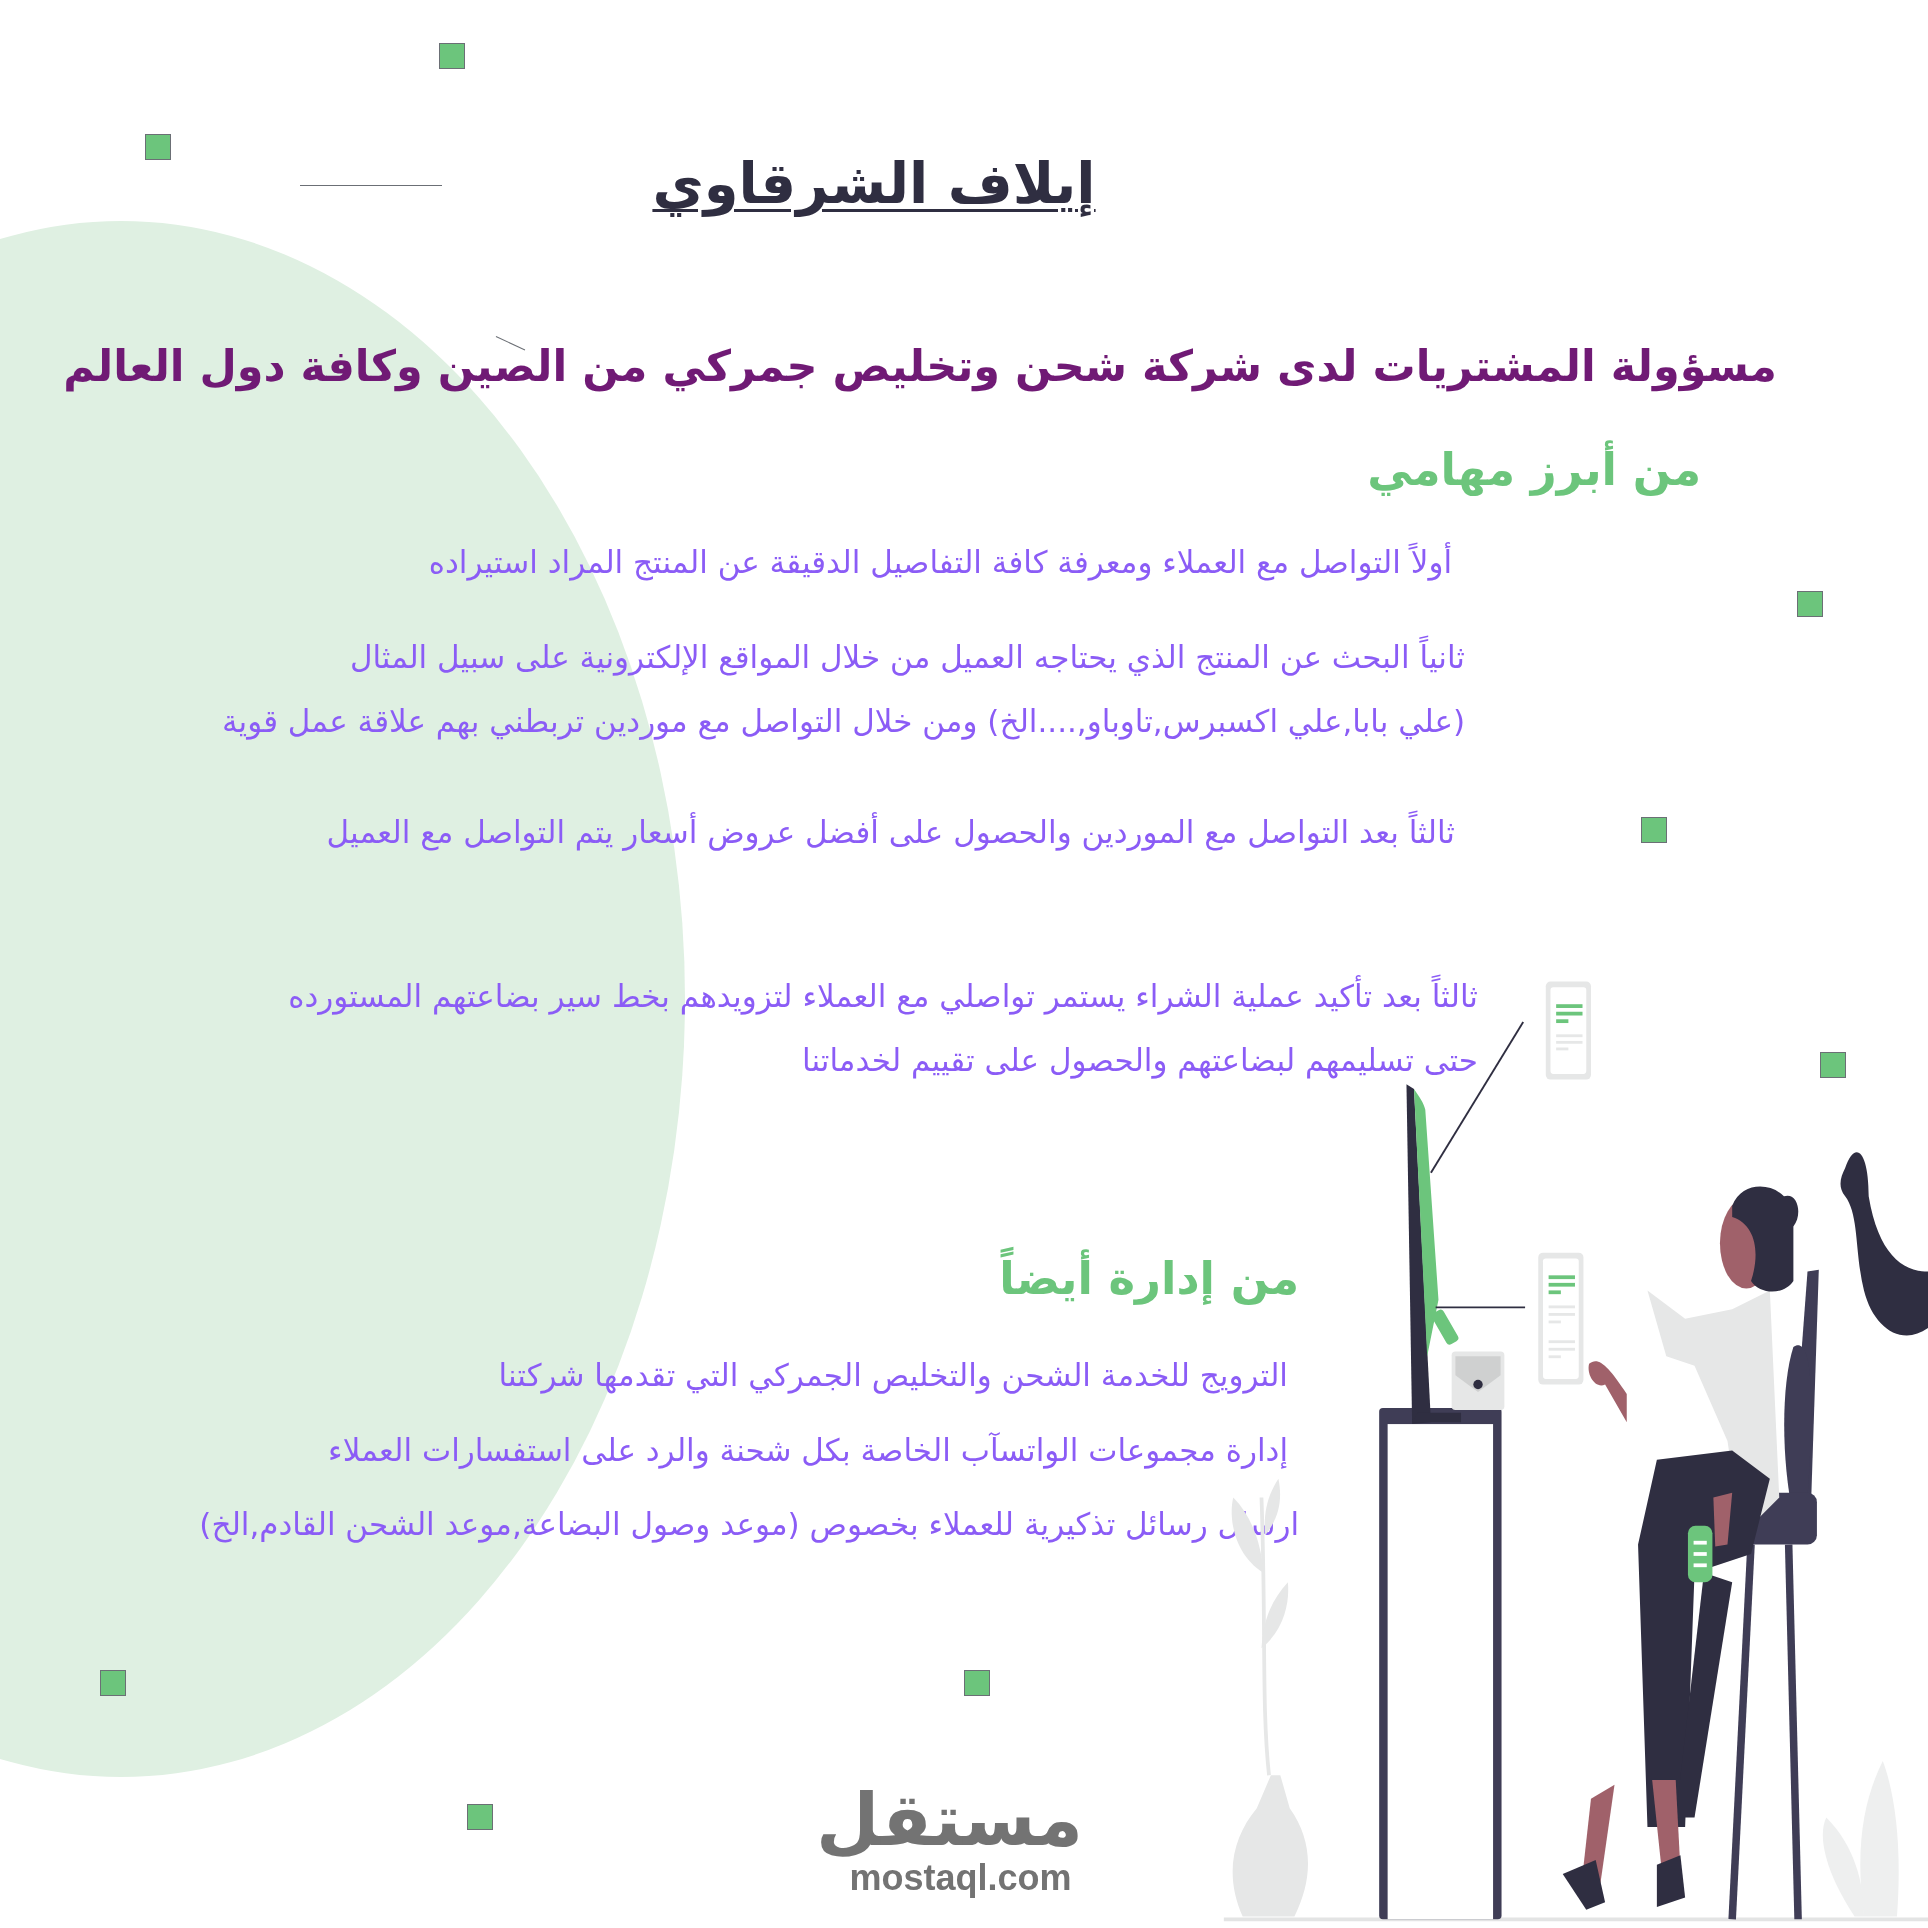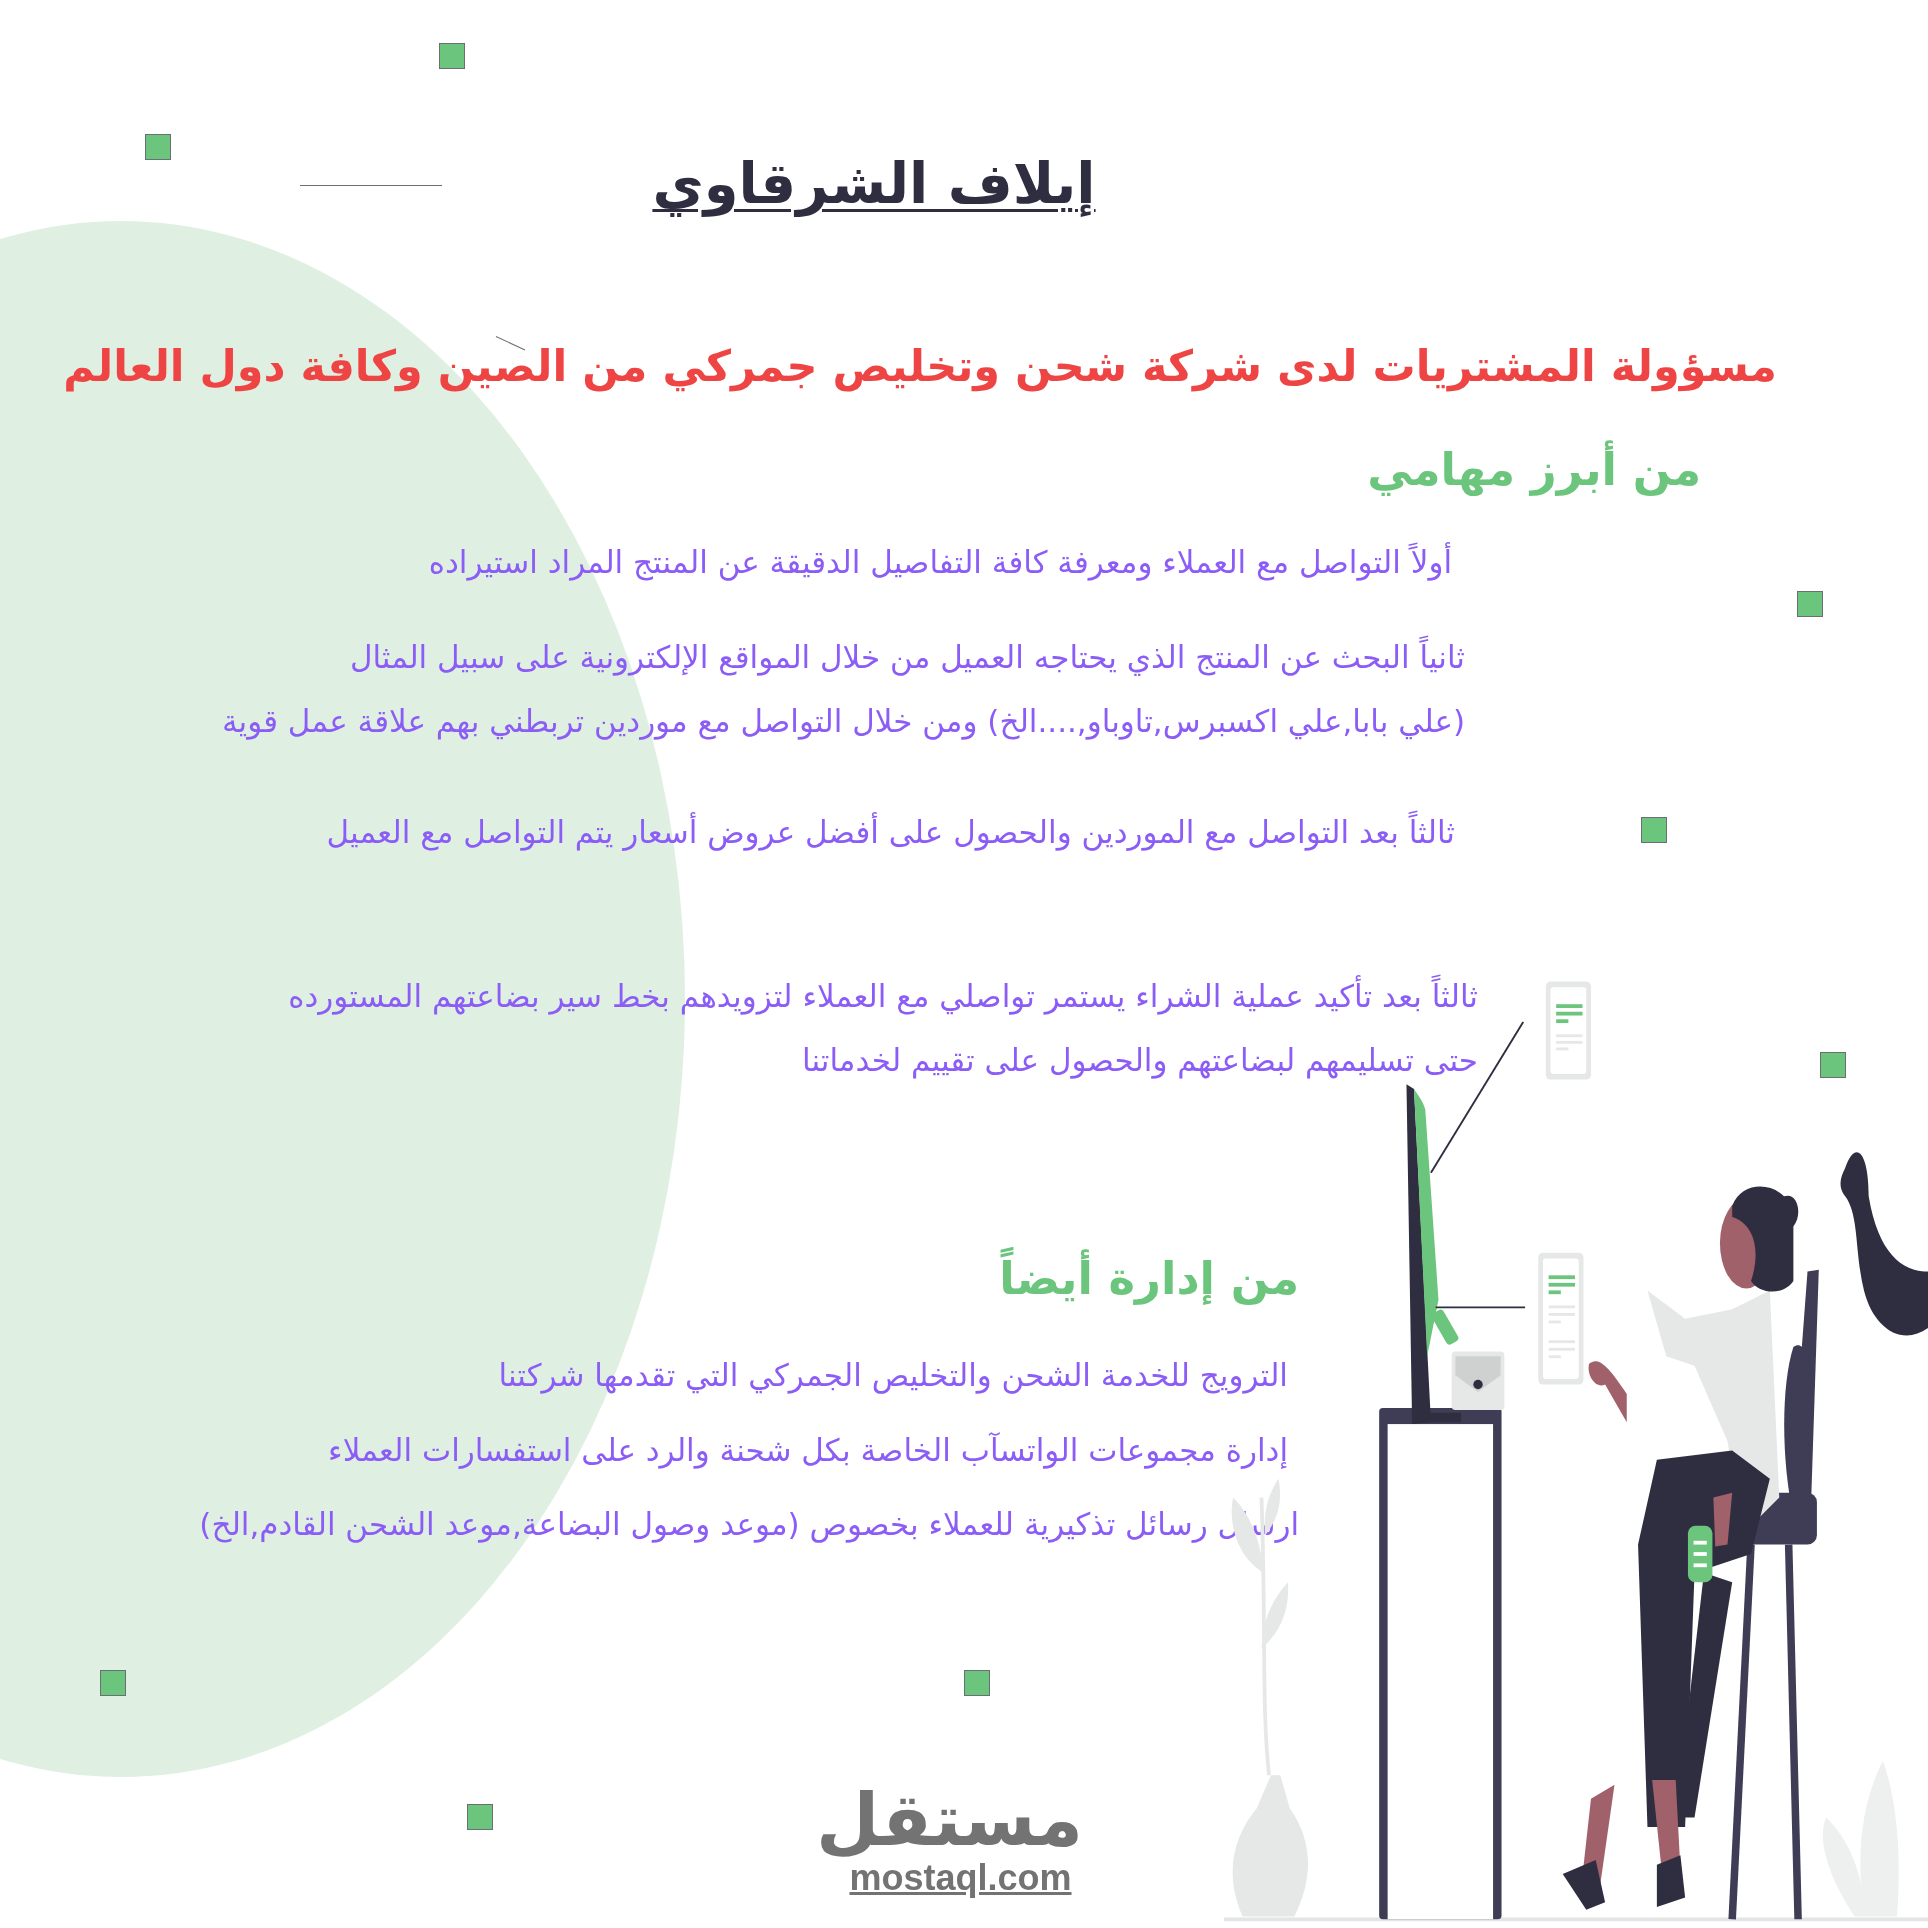--- a/index.html
+++ b/index.html
@@ -51,21 +51,21 @@
       text-decoration-thickness: 2.8px;
       text-underline-offset: 5.6px;
       padding-left: 44px;
     }
     .subtitle {
       position: absolute;
       top: 341px;
       right: 151px;
       font-size: 43px;
       font-weight: bold;
-      color: #ef4444;
+      color: #701a75;
       white-space: nowrap;
     }
     .section-h {
       position: absolute;
       font-size: 45px;
       font-weight: bold;
       color: #6cc57c;
       white-space: nowrap;
     }
     .para {
@@ -90,21 +90,20 @@
       font-size: 73px;
       font-weight: bold;
       line-height: 79px;
       direction: rtl;
     }
     .watermark .en {
       font-family: "Liberation Sans", sans-serif;
       font-size: 36px;
       font-weight: bold;
       line-height: 38px;
-      text-decoration: underline;
     }
     .illustration {
       position: absolute;
       left: 1205px;
       top: 970px;
       width: 723px;
       height: 959px;
     }
   </style>
 </head>

